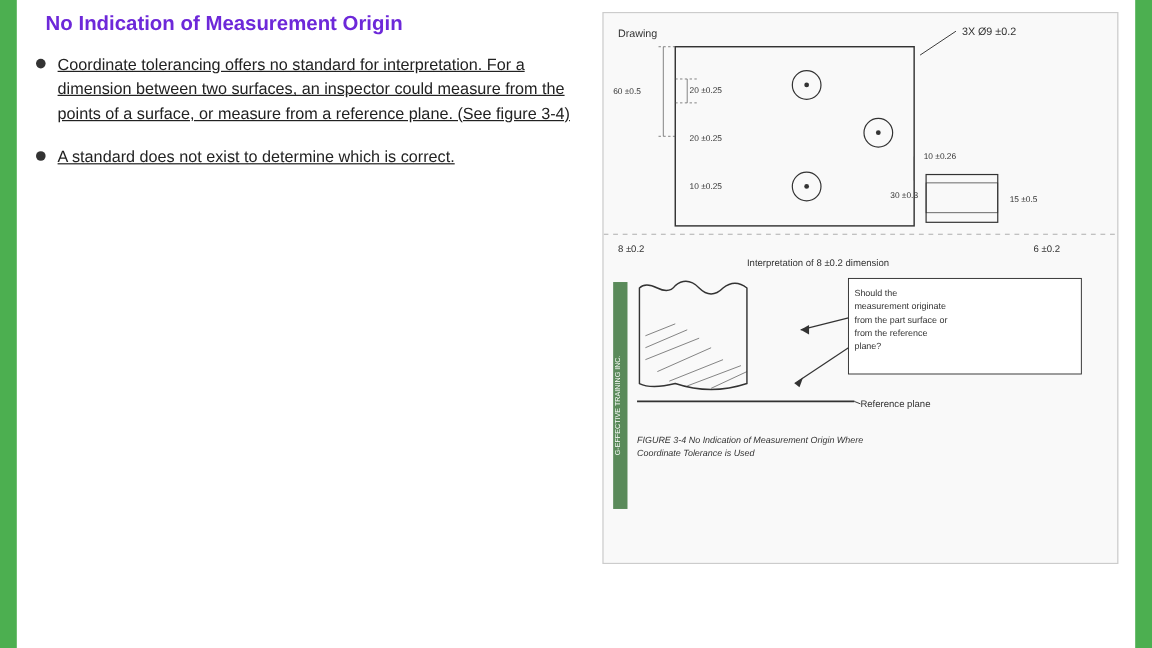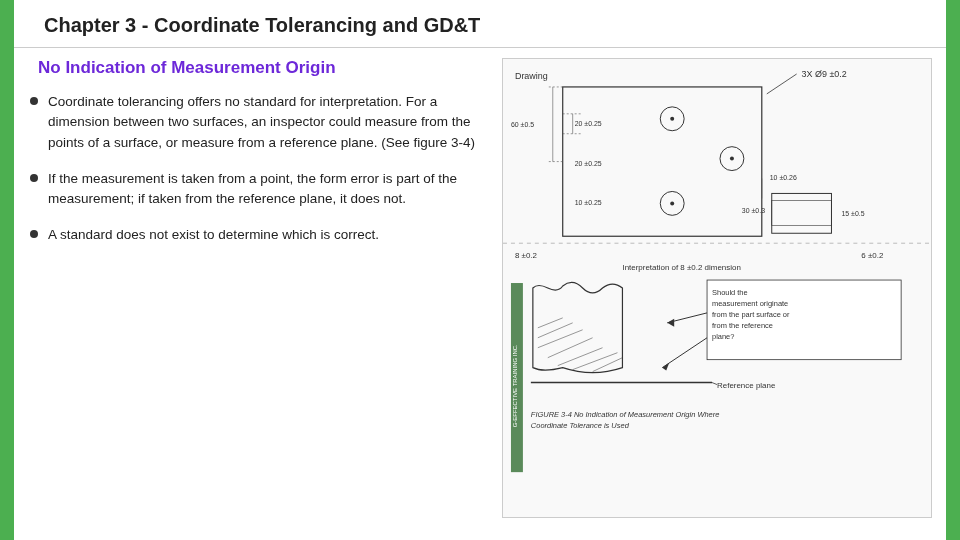--- a/index.html
+++ b/index.html
@@ -90,20 +90,21 @@
       gap: 16px;
     }
 
     .bullet-item {
       display: flex;
       align-items: flex-start;
       gap: 10px;
       font-size: 13.5px;
       color: #222222;
       line-height: 1.5;
+      text-decoration: underline;
     }
 
     .bullet-dot {
       flex-shrink: 0;
       width: 8px;
       height: 8px;
       background: #333333;
       border-radius: 50%;
       margin-top: 5px;
     }
@@ -138,40 +139,33 @@
 
   </style>
 </head>
 <body>
 
 <div class="slide-container">
 
   <div class="accent-bar-left"></div>
   <div class="accent-bar-right"></div>
 
-  <div class="title-bar">
-    <span class="title-text">Chapter 3 - Coordinate Tolerancing and GD&amp;T</span>
-  </div>
 
   <div class="main-content">
 
     <div class="text-panel">
       <div class="subtitle">No Indication of Measurement Origin</div>
 
       <ul class="bullet-list">
         <li class="bullet-item">
           <div class="bullet-dot"></div>
           <span class="bullet-text">Coordinate tolerancing offers no standard for interpretation.  For a dimension between two surfaces, an inspector could measure from the points of a surface, or measure from a reference plane.  (See figure 3-4)</span>
         </li>
         <li class="bullet-item">
           <div class="bullet-dot"></div>
-          <span class="bullet-text">If the measurement is taken from a point, the form error is part of the measurement; if taken from the reference plane, it does not.</span>
-        </li>
-        <li class="bullet-item">
-          <div class="bullet-dot"></div>
           <span class="bullet-text">A standard does not exist to determine which is correct.</span>
         </li>
       </ul>
     </div>
 
     <div class="image-panel">
       <div class="figure-image">
         <svg class="figure-svg" viewBox="0 0 430 460" xmlns="http://www.w3.org/2000/svg">
 
           <rect width="430" height="460" fill="#f9f9f9"></rect>

